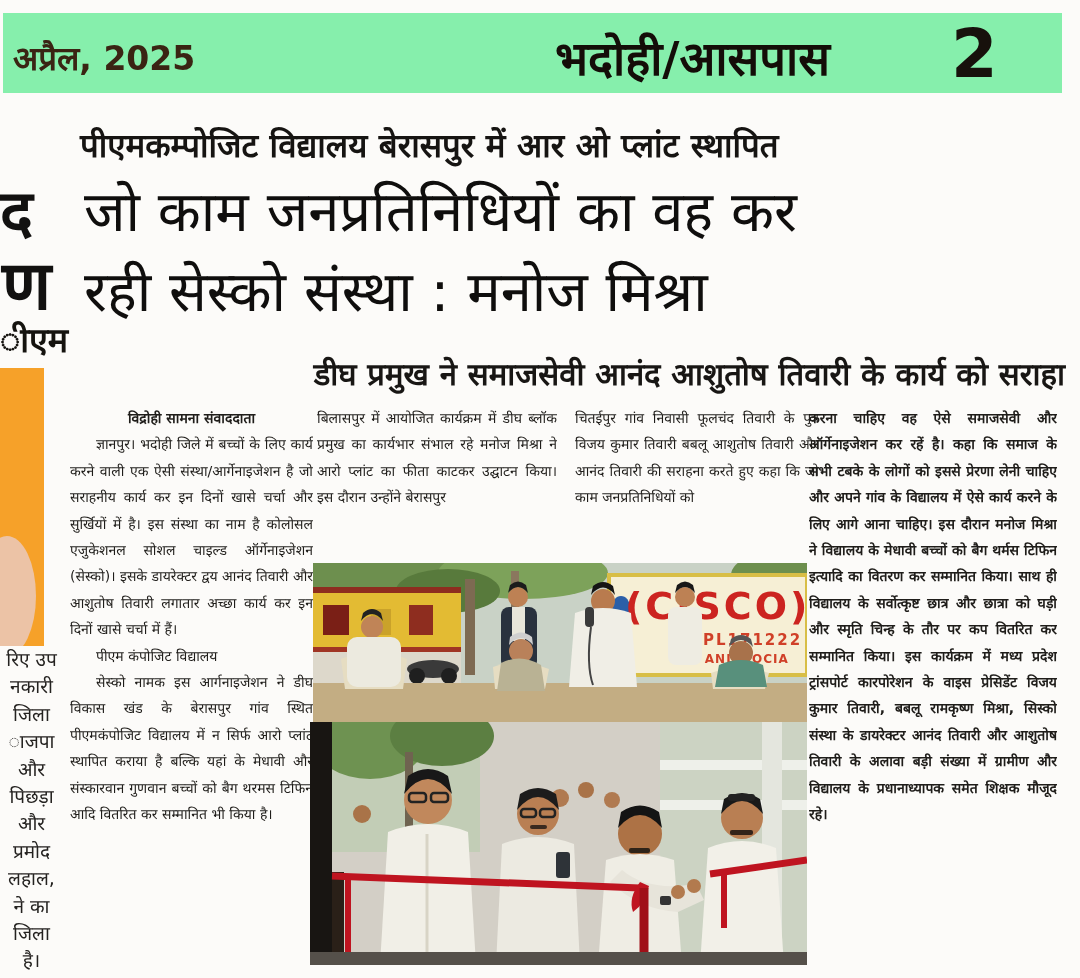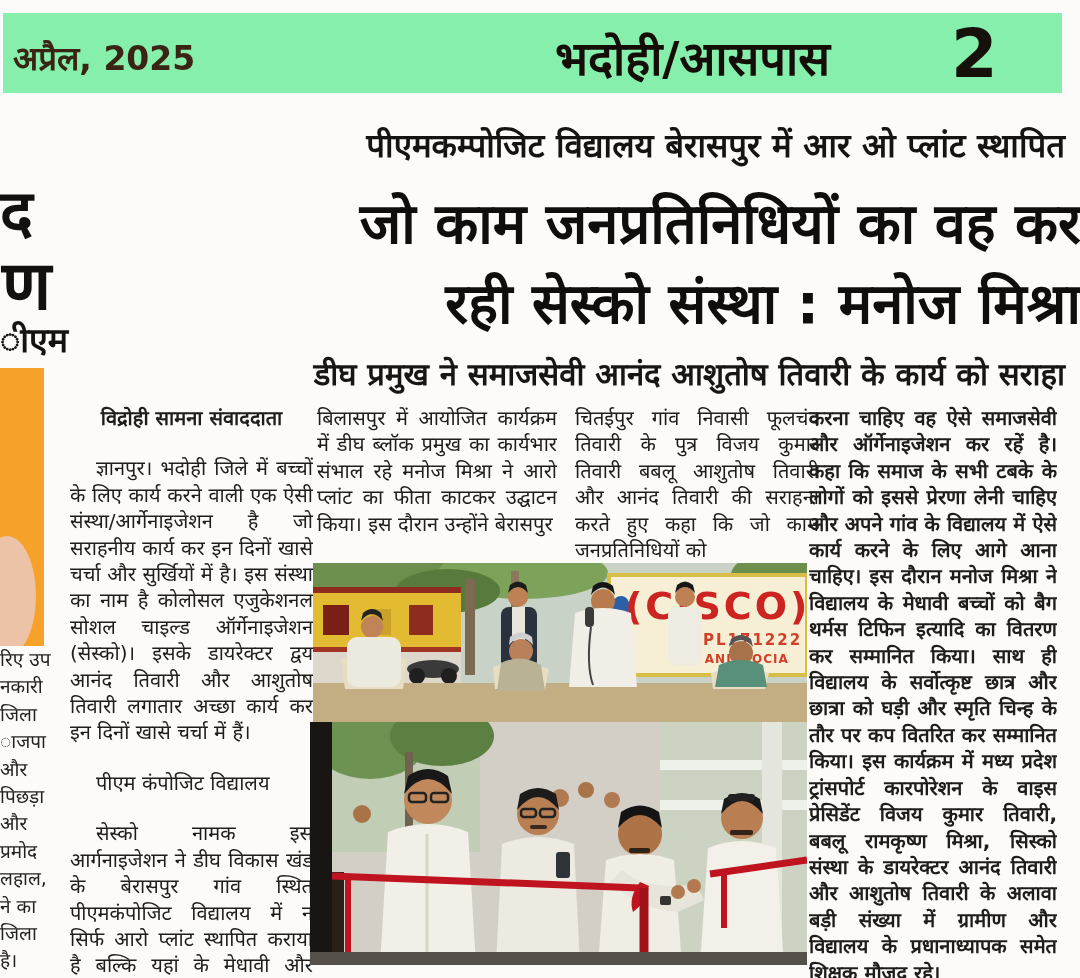--- a/index.html
+++ b/index.html
@@ -7,40 +7,40 @@
     position:relative; width:1080px; height:978px; overflow:hidden;
     background:#fcfbf9; color:#1d1b18;
     font-family:"DejaVu Sans", sans-serif;
   }
   
   .masthead { position:absolute; left:3px; top:13px; width:1059px; height:80px; background:#86efac; }
   .m-date   { position:absolute; left:10px;  top:22px; font-size:33px; font-weight:700; color:#3a2413; white-space:nowrap; }
   .m-section{ position:absolute; left:552px; top:12px; font-size:47px; font-weight:700; color:#140d08; white-space:nowrap;text-align:right; }
   .m-page   { position:absolute; left:948px; top:2px;  font-size:67px; font-weight:700; color:#17110c; }
   
-  .kicker   { position:absolute; left:80px; top:122px; width:985px; text-align:right; font-size:33px; font-weight:700; color:#161412; }
-  .headline { position:absolute; left:80px; top:168px; width:985px; margin:16px; text-align:right;
-              font-size:56px; line-height:80px; font-weight:700; color:#0f0e0d; }
+  .kicker   { position:absolute; left:80px; top:122px; width:985px; text-align:left; font-size:33px; font-weight:700; color:#161412; }
+  .headline { position:absolute; left:80px; top:168px; width:985px; margin:4px; text-align:left;
+              font-size:56px; line-height:80px; font-weight:400; color:#0f0e0d; }
   .deck     { position:absolute; left:80px; top:352px; width:985px; text-align:right; font-size:31px; font-weight:700; color:#181614; }
   
-  .col   { position:absolute; top:405px; font-size:20px; line-height:26.4px; text-align:justify; color:#1f1d1a; overflow:hidden; }
+  .col   { position:absolute; top:405px; font-size:14px; line-height:26.4px; text-align:justify; color:#1f1d1a; overflow:hidden; }
   .col p { margin:0; }
-  .col p.indent { text-indent:26px;margin-top:24px; }
+  .col p.indent { text-indent:26px; }
   .col1 { left:70px;  width:243px; height:573px; }
   .col2 { left:317px; width:240px; height:158px; }
   .col3 { left:561px; width:244px; height:158px;margin-left:14px; }
   .col4 { left:809px; width:248px; height:573px;font-weight:bold; }
   .byline { font-weight:700; text-align:center; }
   
   .frag-d { position:absolute; left:0px; top:168px; font-size:62px; font-weight:700; color:#121110; }
   .frag-n { position:absolute; left:2px; top:236px; font-size:68px; font-weight:700; color:#121110; }
   .frag-m { position:absolute; left:0px; top:316px; font-size:34px; font-weight:700; color:#15130f; }
   .frag-photo { position:absolute; left:0; top:368px; width:44px; height:278px; background:#f6a129; overflow:hidden; }
   .frag-photo .skin { position:absolute; left:-22px; top:168px; width:58px; height:120px; border-radius:50%; background:#ecc3a6; }
-  .frag-lines { position:absolute; left:0; top:646px; width:63px; text-align:left; font-size:19px; line-height:27.4px; color:#242220; }
+  .frag-lines { position:absolute; left:0; top:646px; width:63px; text-align:center; font-size:19px; line-height:27.4px; color:#242220; }
   
   .photo { position:absolute; overflow:hidden; }
   .photo svg { display:block; width:100%; height:100%; }
   .photo1 { left:313px; top:563px; width:494px; height:159px; }
   .photo2 { left:310px; top:722px; width:497px; height:243px; }
   .b-big { font-family:"DejaVu Sans",sans-serif; font-weight:700; font-size:38px; letter-spacing:3px; fill:#cc2420; }
   .b-sm  { font-family:"DejaVu Sans",sans-serif; font-weight:700; font-size:15px; letter-spacing:2px; fill:#d04028; }
   .b-sm2 { font-family:"DejaVu Sans",sans-serif; font-weight:700; font-size:12px; letter-spacing:1px; fill:#d04028; }
 </style>
 </head>

